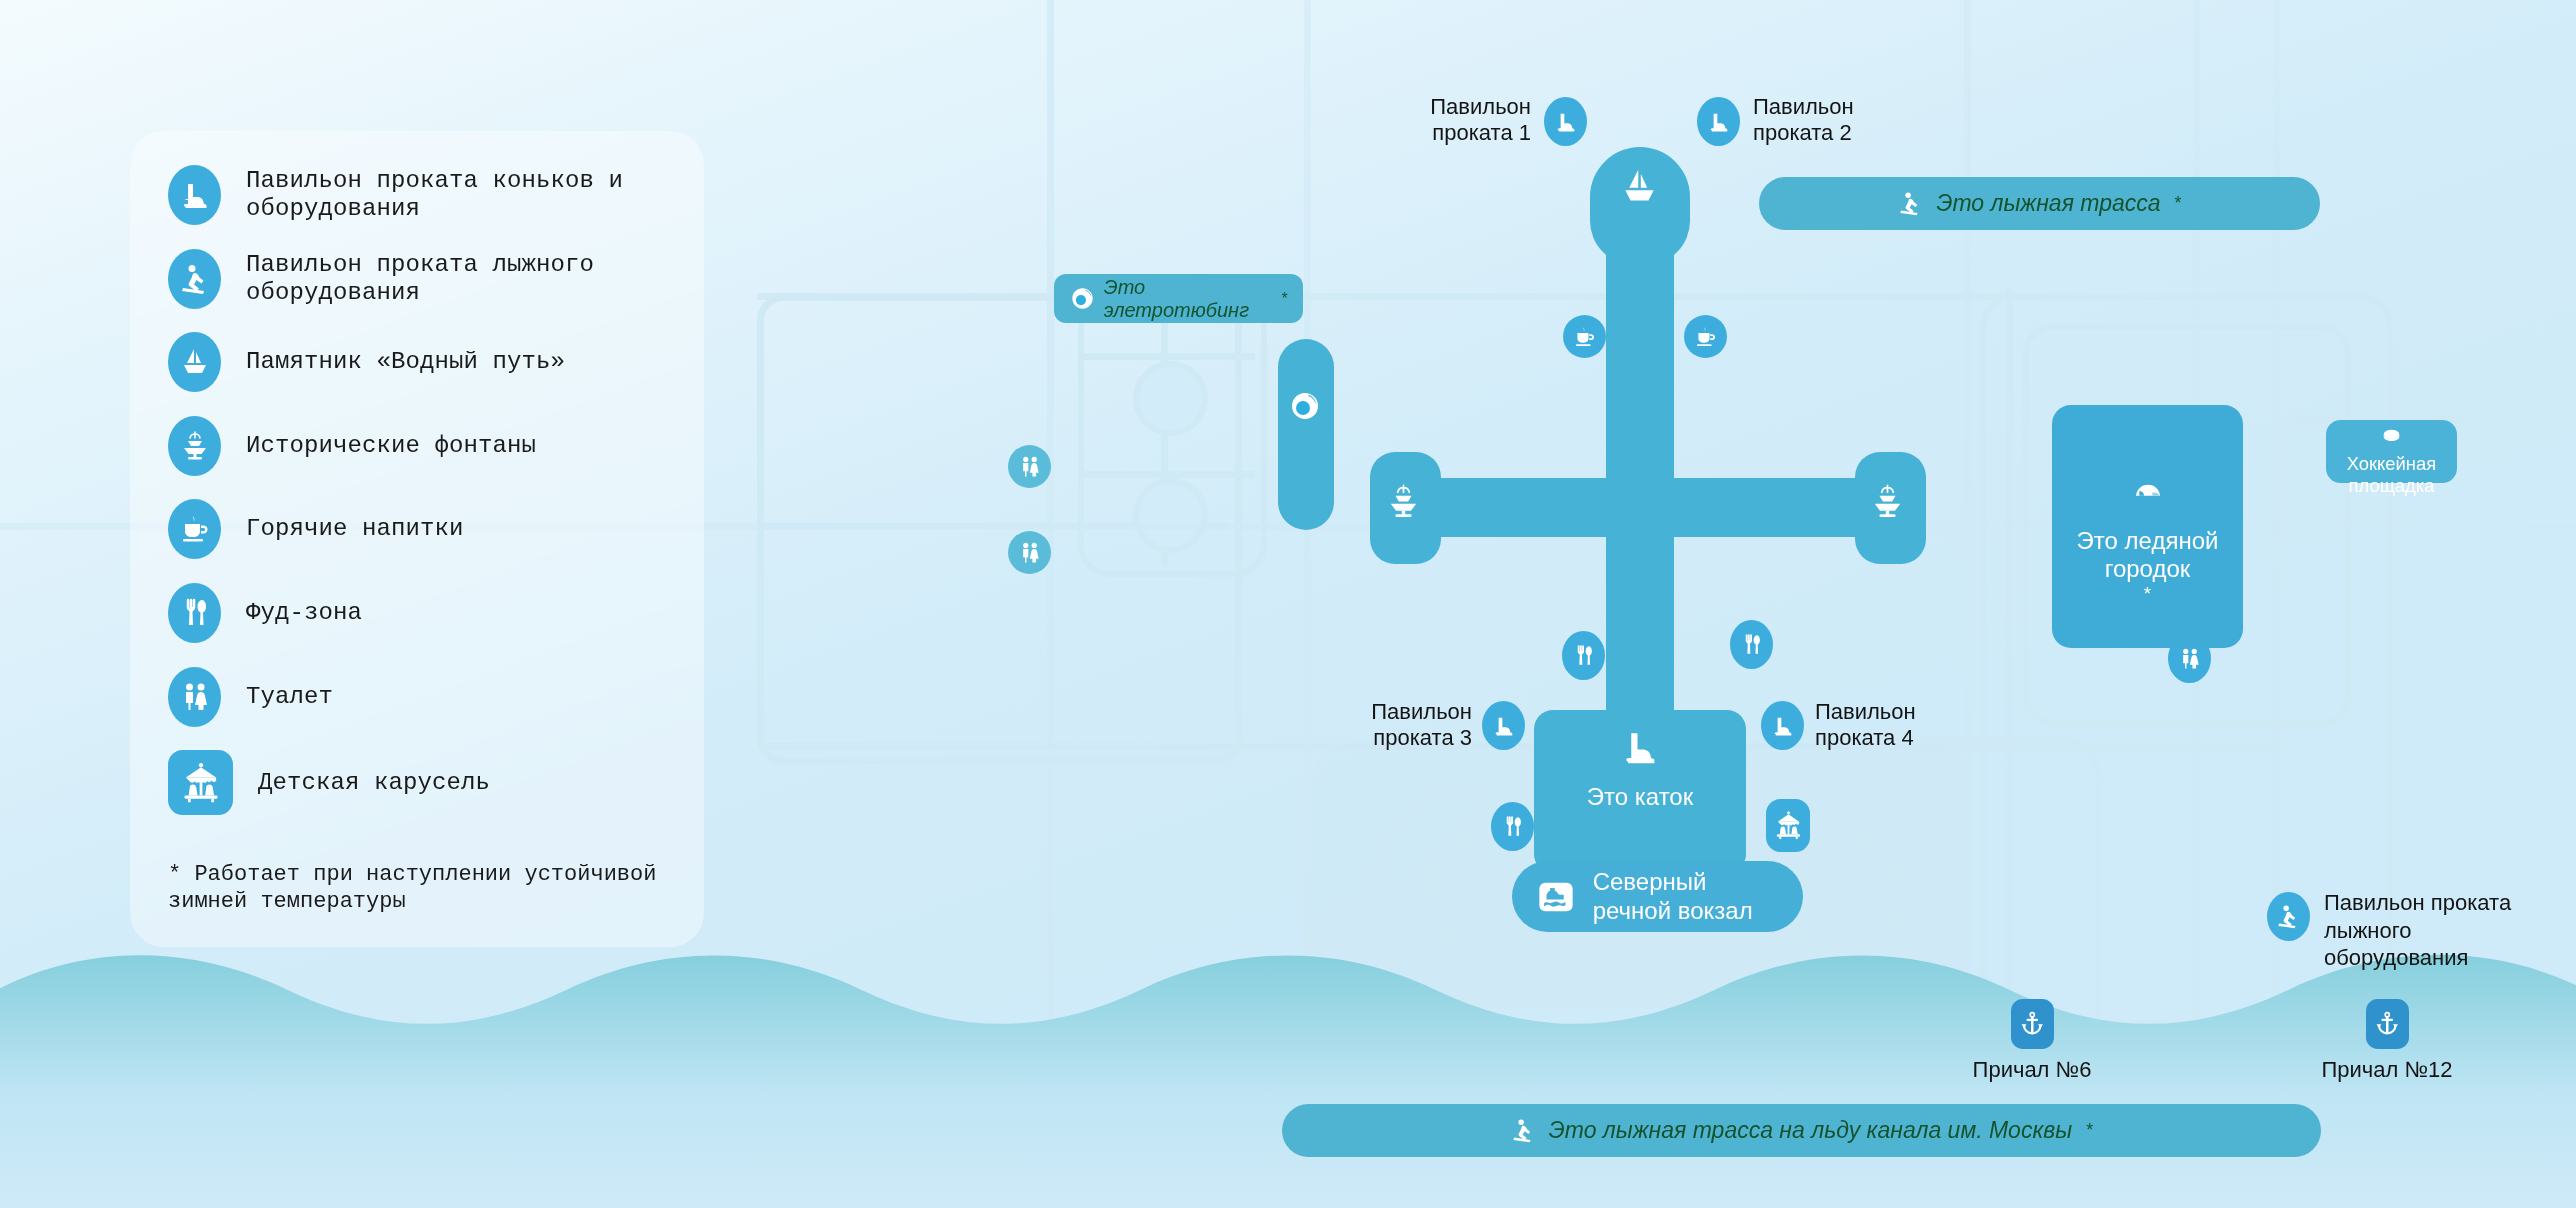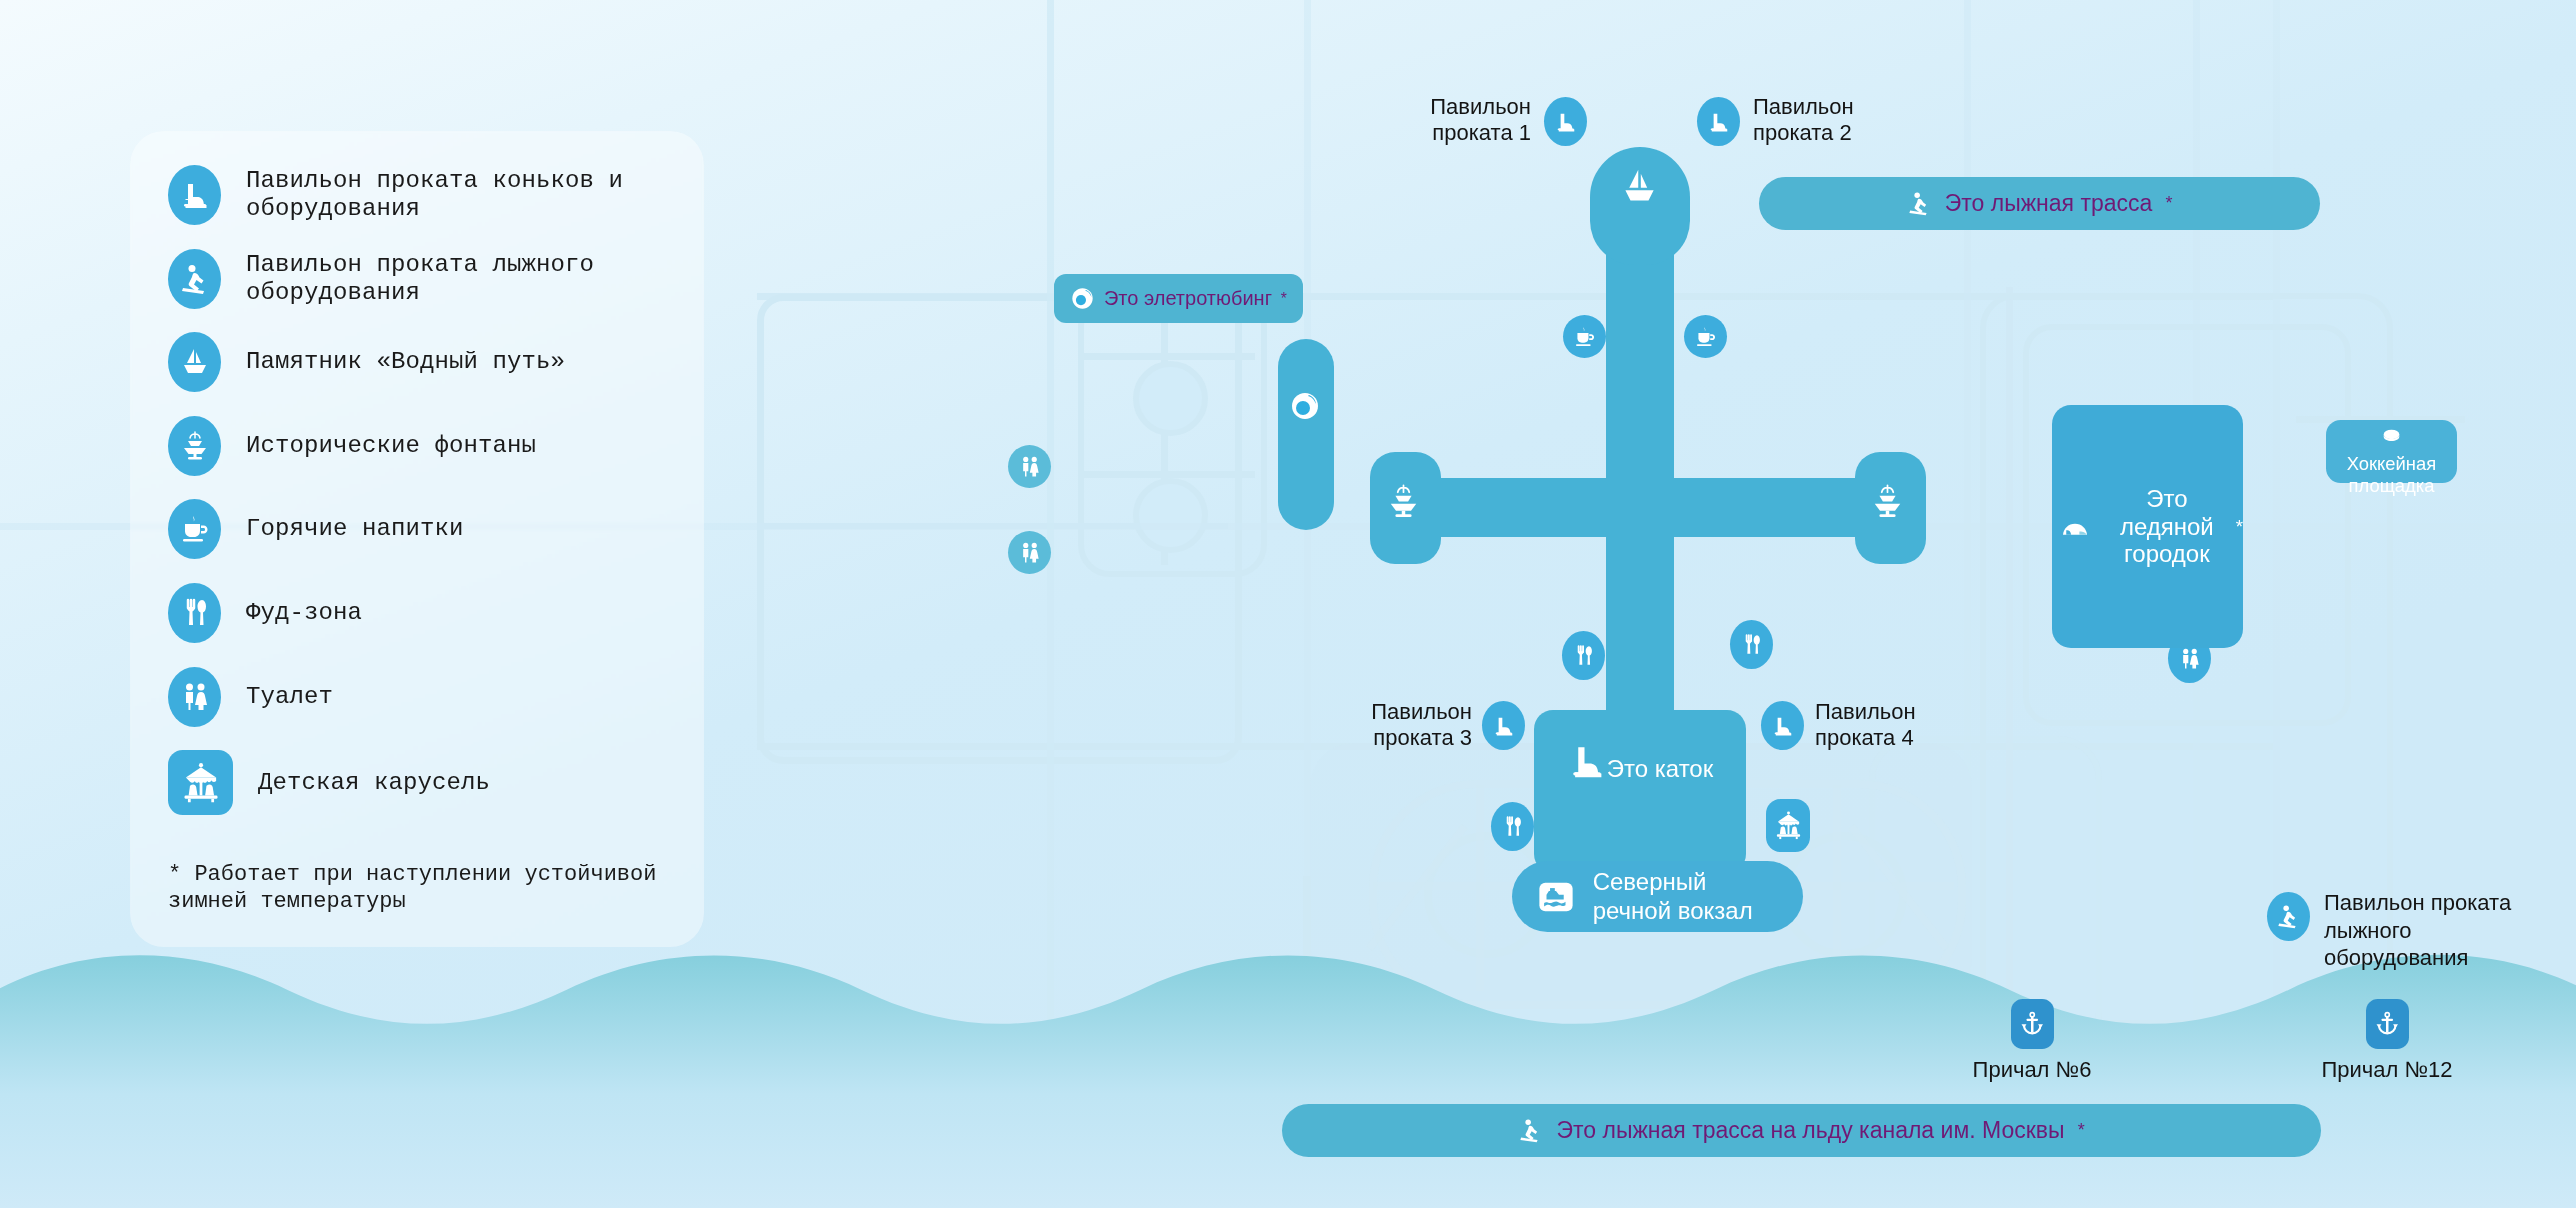--- a/index.html
+++ b/index.html
@@ -50,31 +50,31 @@
   .pin svg{fill:#fff;}
   .pin.sq{border-radius:10.3px;}
   .pin.anchor{background:#2f92cd;border-radius:11.8px;}
   .pin.dim{background:#5bbcd9;}
   
   .mlabel{position:absolute;font-size:22px;line-height:1.2;color:#141414;}
   .mlabel.r{text-align:right;}
   .mlabel.c{text-align:center;}
   
   .pill{
-    position:absolute;background:#4fb4d2;color:#701a75;border-radius:735px;
+    position:absolute;background:#4fb4d2;color:#14532d;border-radius:735px;
     display:flex;align-items:center;justify-content:center;
-    font-size:23px;box-sizing:border-box;gap:13.2px;padding:0 25px;
+    font-size:23px;box-sizing:border-box;gap:13.2px;padding:0 25px;font-style:italic;
   }
   .pill svg{fill:#fff;flex:0 0 auto;}
   .pill.sq{border-radius:12px;}
   .pill .sup{font-size:.78em;vertical-align:super;}
   
   .card{
     position:absolute;background:#3fabd7;color:#fff;border-radius:19px;
-    display:flex;flex-direction:row;align-items:center;justify-content:center;
+    display:flex;flex-direction:column;align-items:center;justify-content:center;
     text-align:center;font-size:24px;line-height:1.16;box-sizing:border-box;
   }
   .card svg{fill:#fff;margin-bottom:10.3px;}
   .badge{
     position:absolute;background:#4bb2d8;color:#fff;border-radius:14.7px;
     display:flex;flex-direction:column;align-items:center;justify-content:center;
     text-align:center;font-size:18.4px;line-height:1.18;box-sizing:border-box;padding:8.8px 11.8px;
   }
   .badge svg{fill:#fff;margin-bottom:4.4px;}
   .station{

